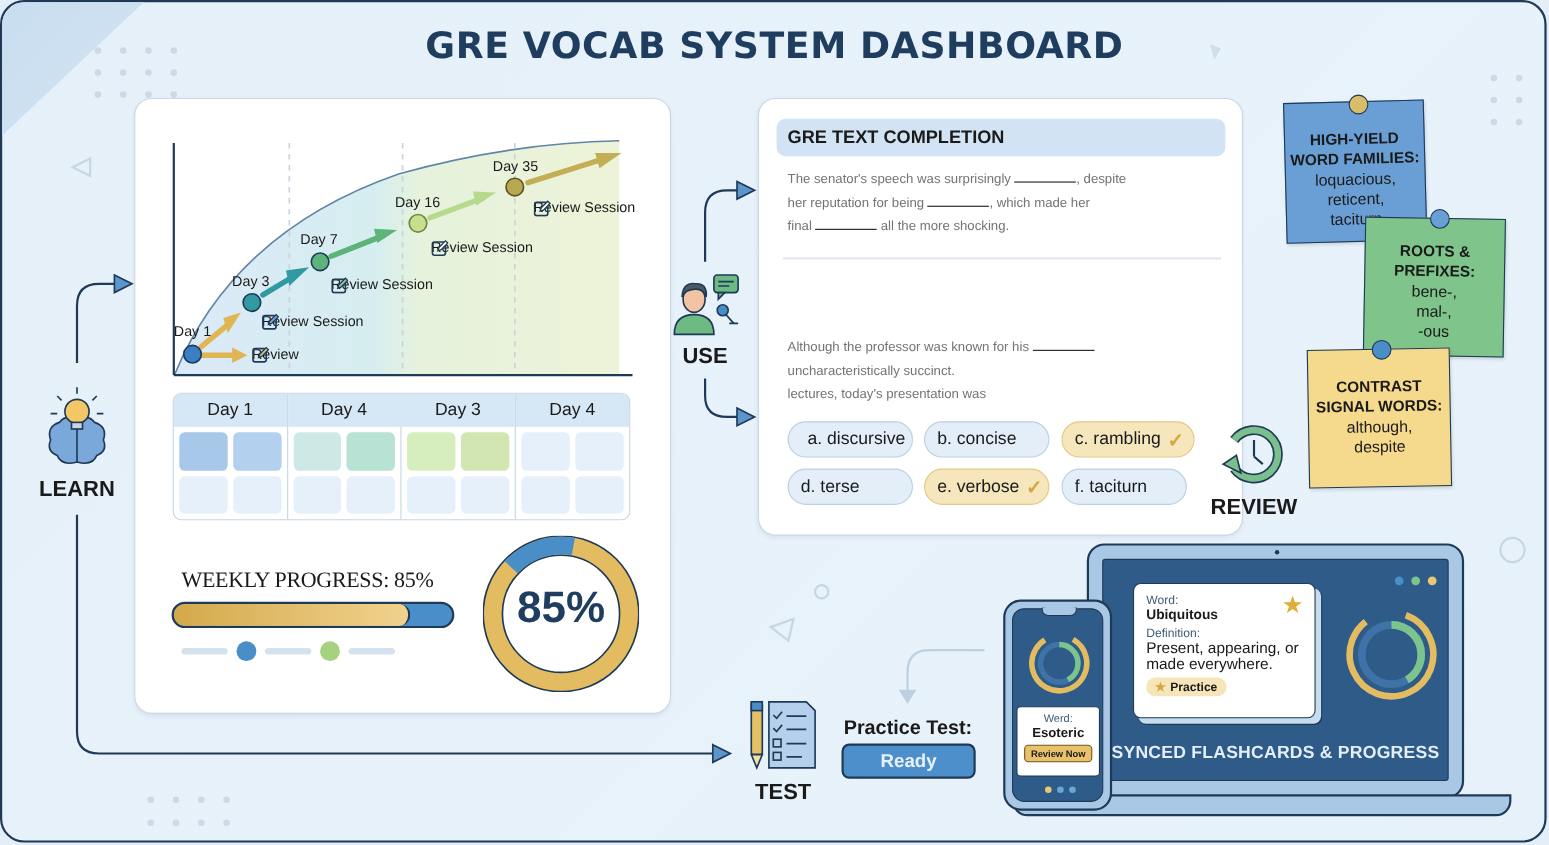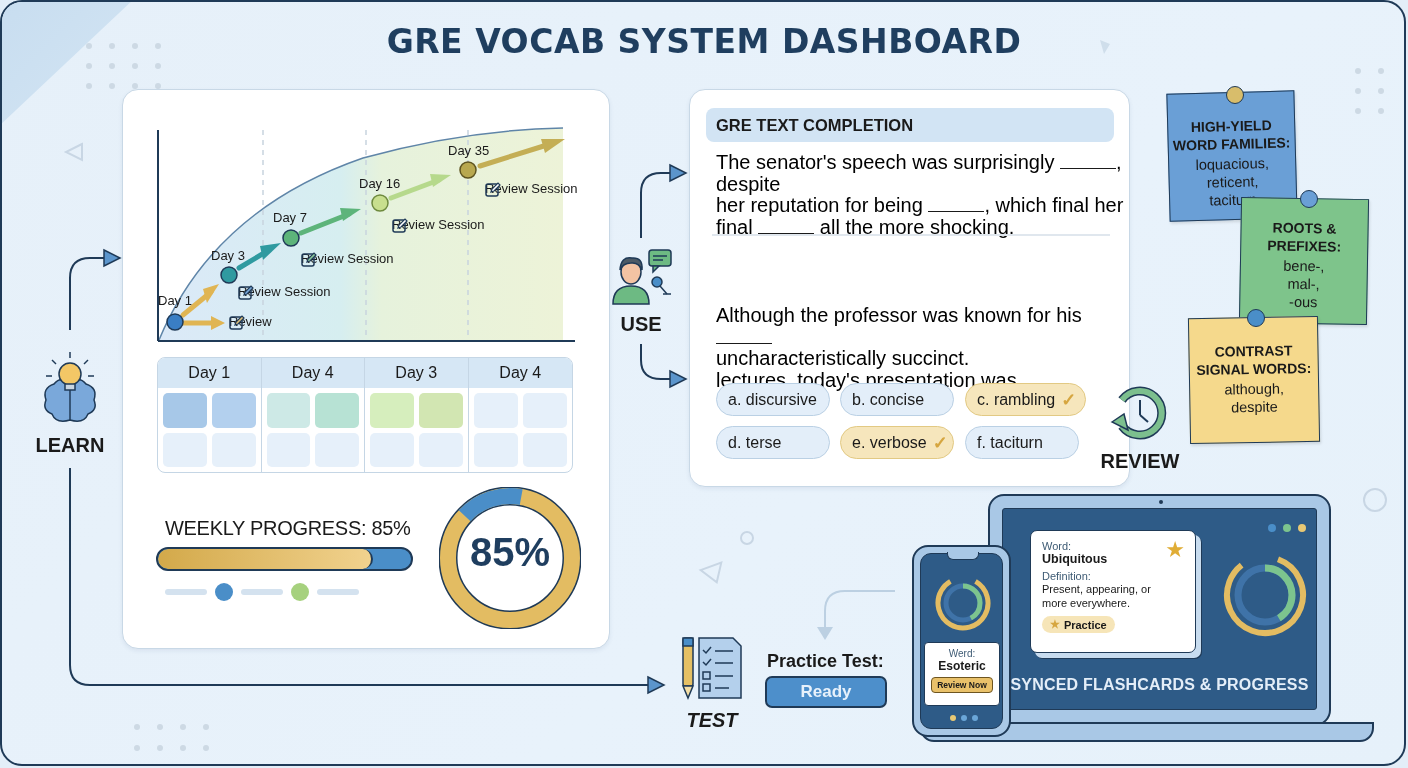--- a/index.html
+++ b/index.html
@@ -22,31 +22,31 @@
   .review-lbl { position: absolute; font-size: 13px; display: flex; align-items: center; gap: 4px; }
   .pencil { width: 16px; height: 16px; }
 
   .week-grid { position: absolute; left: 34px; top: 267px; width: 416px; height: 116px; border: 1.5px solid #c5d6e5; border-radius: 8px; overflow: hidden; display: grid; grid-template-columns: repeat(4, 1fr); }
   .week-col { border-right: 1.5px solid #c5d6e5; display: flex; flex-direction: column; }
   .week-col:last-child { border-right: none; }
   .week-head { height: 30px; background: #d6e7f5; display: flex; align-items: center; justify-content: center; font-size: 16px; color: #1a1a1a; }
   .week-cells { display: grid; grid-template-columns: 1fr 1fr; gap: 5px; padding: 5px; flex: 1; }
   .cell { border-radius: 5px; background: #e6f0fa; }
 
-  .weekly-lbl { position: absolute; left: 42px; top: 427px; font-size: 20px; color: #1a1a1a; letter-spacing: -0.3px; }
+  .weekly-lbl { position: absolute; left: 42px; top: 427px; font-size: 20px; color: #1a1a1a; letter-spacing: -0.3px; font-family: Liberation Serif, serif; }
   .progress-bar { position: absolute; left: 33px; top: 457px; width: 257px; height: 24px; border: 2px solid #1f3a57; border-radius: 12px; background: #4a8ec8; overflow: hidden; }
   .progress-fill { height: 100%; border-radius: 10px; background: linear-gradient(90deg, #d3a94a, #f1d28e); border-right: 2px solid #1f3a57; }
   .legend-row { position: absolute; left: 42px; top: 493px; display: flex; align-items: center; gap: 8px; }
   .legend-dash { width: 42px; height: 6px; border-radius: 3px; background: #d4e2ef; }
   .legend-dot { width: 18px; height: 18px; border-radius: 50%; }
   .donut { position: absolute; left: 316px; top: 397px; width: 142px; height: 142px; }
   .donut-text { position: absolute; left: 316px; top: 440px; width: 142px; text-align: center; font-size: 40px; font-weight: bold; color: #1f3e5f; }
 
   .section-head { position: absolute; left: 16px; width: 408px; height: 34px; background: #d2e4f4; border-radius: 8px; padding-left: 10px; display: flex; align-items: center; font-size: 16.5px; font-weight: bold; color: #1a1a1a; }
-  .para { position: absolute; left: 26px; font-size: 20px; line-height: 21.5px; color: #000000; }
+  .para { position: absolute; left: 26px; font-size: 12px; line-height: 21.5px; color: #737373; }
   .blank { display: inline-block; width: 56px; border-bottom: 1.5px solid #1a1a1a; height: 14px; }
   .divider { position: absolute; left: 22px; width: 398px; height: 1.5px; background: #e0e7ee; top: 144px; }
   .opt { position: absolute; height: 33px; border-radius: 17px; border: 1.5px solid #bad0e4; background: #e3eef9; display: flex; align-items: center; padding-left: 11px; font-size: 16px; color: #1a1a1a; gap: 6px; }
   .opt.correct { background: #f6e6bc; border-color: #e2c983; }
   .check { color: #d6a640; font-size: 18px; font-weight: bold; }
 
   .stage-lbl { position: absolute; font-size: 20px; font-weight: bold; color: #1a1a1a; text-align: center; }
   .flow svg { position: absolute; left: 0; top: 0; }
 
   .note { position: absolute; border: 1.5px solid #1f3a57; text-align: center; font-size: 14.5px; color: #1a1a1a; box-shadow: 1px 2px 3px rgba(0,0,0,0.12); }
@@ -56,21 +56,21 @@
 
   .practice-lbl { position: absolute; left: 767px; top: 651px; font-size: 18px; font-weight: bold; color: #1a1a1a; }
   .ready-btn { position: absolute; left: 765px; top: 676px; width: 122px; height: 32px; border: 2px solid #1f3a57; border-radius: 7px; background: #4d8fcb; color: #e7f1fb; font-size: 17px; font-weight: bold; display: flex; align-items: center; justify-content: center; }
 
   .laptop { position: absolute; left: 988px; top: 494px; width: 343px; height: 232px; border: 2px solid #1f3a57; border-radius: 16px; background: #a9c8e6; }
   .laptop-screen { position: absolute; left: 12px; top: 12px; width: 315px; height: 202px; background: #2e5b87; border: 1.5px solid #1f3a57; border-radius: 3px; overflow: hidden; }
   .laptop-base { position: absolute; left: 920px; top: 722px; width: 454px; height: 20px; background: #a9c8e6; border: 2px solid #1f3a57; border-radius: 0 0 14px 14px; }
   .flashcard { position: absolute; left: 1030px; top: 530px; width: 166px; height: 123px; background: #fff; border: 1.5px solid #1f3a57; border-radius: 7px; padding: 9px 11px; box-shadow: 5px 5px 0 #c8dcef, 6px 6px 0 #1f3a57; }
   .fc-k { font-size: 11px; color: #3e5b74; }
   .fc-w { font-size: 12.5px; font-weight: bold; color: #1a1a1a; margin-bottom: 4px; }
-  .fc-d { font-size: 11px; color: #1a1a1a; line-height: 14px; }
+  .fc-d { font-size: 14px; color: #1a1a1a; line-height: 14px; }
   .mastered { display: inline-flex; align-items: center; gap: 4px; margin-top: 6px; background: #f6e5b8; border-radius: 10px; padding: 2px 8px; font-size: 11px; font-weight: bold; color: #1a1a1a; }
   .synced { position: absolute; left: 988px; top: 676px; width: 343px; text-align: center; font-size: 16px; font-weight: bold; color: #e4eef8; letter-spacing: 0.2px; }
 
   .phone { position: absolute; left: 912px; top: 545px; width: 99px; height: 192px; border: 2px solid #1f3a57; border-radius: 16px; background: #a9c8e6; }
   .phone-screen { position: absolute; left: 6px; top: 6px; width: 83px; height: 176px; border-radius: 11px; background: #2e5b87; border: 1.5px solid #1f3a57; }
   .phone-card { position: absolute; left: 924px; top: 642px; width: 76px; height: 64px; background: #fff; border: 1.5px solid #1f3a57; border-radius: 4px; text-align: center; padding-top: 5px; }
   .pc-k { font-size: 10px; color: #3e5b74; }
   .pc-w { font-size: 12px; font-weight: bold; color: #1a1a1a; }
   .review-now { margin: 4px auto 0; width: 62px; height: 16px; background: #e9c16a; border: 1.5px solid #6e5520; border-radius: 4px; font-size: 8.5px; font-weight: bold; display: flex; align-items: center; justify-content: center; color: #1a1a1a; }
 </style>
@@ -314,32 +314,32 @@
       <line x1="52" y1="46" x2="60" y2="46"></line>
     </g>
   </svg>
   <div class="stage-lbl" style="left:612px;top:313px;width:58px;">USE</div>
 </div>
 
 <div class="card card-right">
   <div class="section-head" style="top:18px;">GRE TEXT COMPLETION</div>
   <div class="para" style="top:62px;">
     <div><span>The senator's speech was surprisingly</span> <span class="blank"></span><span>, despite</span></div>
-    <div><span>her reputation for being</span> <span class="blank"></span><span>, which final her</span></div>
+    <div><span>her reputation for being</span> <span class="blank"></span><span>, which made her</span></div>
     <div><span>final</span> <span class="blank"></span> <span>all the more shocking.</span></div>
   </div>
   <div class="divider"></div>
 
   <div class="para" style="top:215px;">
     <div><span>Although the professor was known for his</span> <span class="blank"></span></div>
     <div>uncharacteristically succinct.</div>
     <div>lectures, today's presentation was</div>
   </div>
 
-  <div class="opt" style="left:26px;top:293px;width:114px;">
+  <div class="opt" style="left:26px;top:293px;width:114px;justify-content:center;">
       <span>a. discursive</span>
     </div>
   <div class="opt" style="left:150px;top:293px;width:114px;">
       <span>b. concise</span>
     </div>
   <div class="opt correct" style="left:275px;top:293px;width:121px;">
       <span>c. rambling</span>
       <span class="check">✓</span>
     </div>
   <div class="opt" style="left:26px;top:336px;width:114px;">
@@ -400,21 +400,21 @@
       <path d="M18 2 L52 2 L60 10 L60 62 L18 62 Z" fill="#b4d0ec"></path>
       <path d="M22 14 l3 3 l5 -6 M22 26 l3 3 l5 -6" fill="none"></path>
       <rect x="22" y="36" width="7" height="7" fill="none"></rect>
       <rect x="22" y="48" width="7" height="7" fill="none"></rect>
       <line x1="34" y1="15" x2="52" y2="15"></line>
         <line x1="34" y1="27" x2="52" y2="27"></line>
       <line x1="34" y1="40" x2="52" y2="40"></line>
         <line x1="34" y1="52" x2="48" y2="52"></line>
     </g>
   </svg>
-  <div class="stage-lbl" style="left:680px;top:709px;width:64px;font-style:italic;">TEST</div>
+  <div class="stage-lbl" style="left:680px;top:709px;width:64px;">TEST</div>
 </div>
 <div class="practice-lbl">Practice Test:</div>
 <div class="ready-btn">Ready</div>
 
 <div class="laptop">
   <div class="laptop-screen">
     <svg style="position:absolute;left:264px;top:14px;" width="44" height="10">
       <circle cx="5" cy="5" r="4" fill="#4a8ec8"></circle>
         <circle cx="20" cy="5" r="4" fill="#7cc48e"></circle>
         <circle cx="35" cy="5" r="4" fill="#e8c874"></circle>
@@ -427,21 +427,21 @@
   </div>
   <div style="position:absolute;left:169px;top:4px;width:4px;height:4px;border-radius:50%;background:#1f3a57;"></div>
 </div>
 <div class="laptop-base"></div>
 
 <div class="flashcard">
   <div class="fc-k">Word:</div>
   <div class="fc-w">Ubiquitous</div>
   <div class="fc-k">Definition:</div>
   <div class="fc-d">Present, appearing, or</div>
-  <div class="fc-d">more everywhere.</div>
+  <div class="fc-d">made everywhere.</div>
   <div class="mastered">
       <span style="color:#d6a640">★</span>
       <span>Practice</span>
     </div>
   <span style="position:absolute;right:10px;top:6px;color:#e0ad36;font-size:22px;">★</span>
 </div>
 <div class="synced">SYNCED FLASHCARDS &amp; PROGRESS</div>
 
 <div class="phone">
   <div class="phone-screen">

